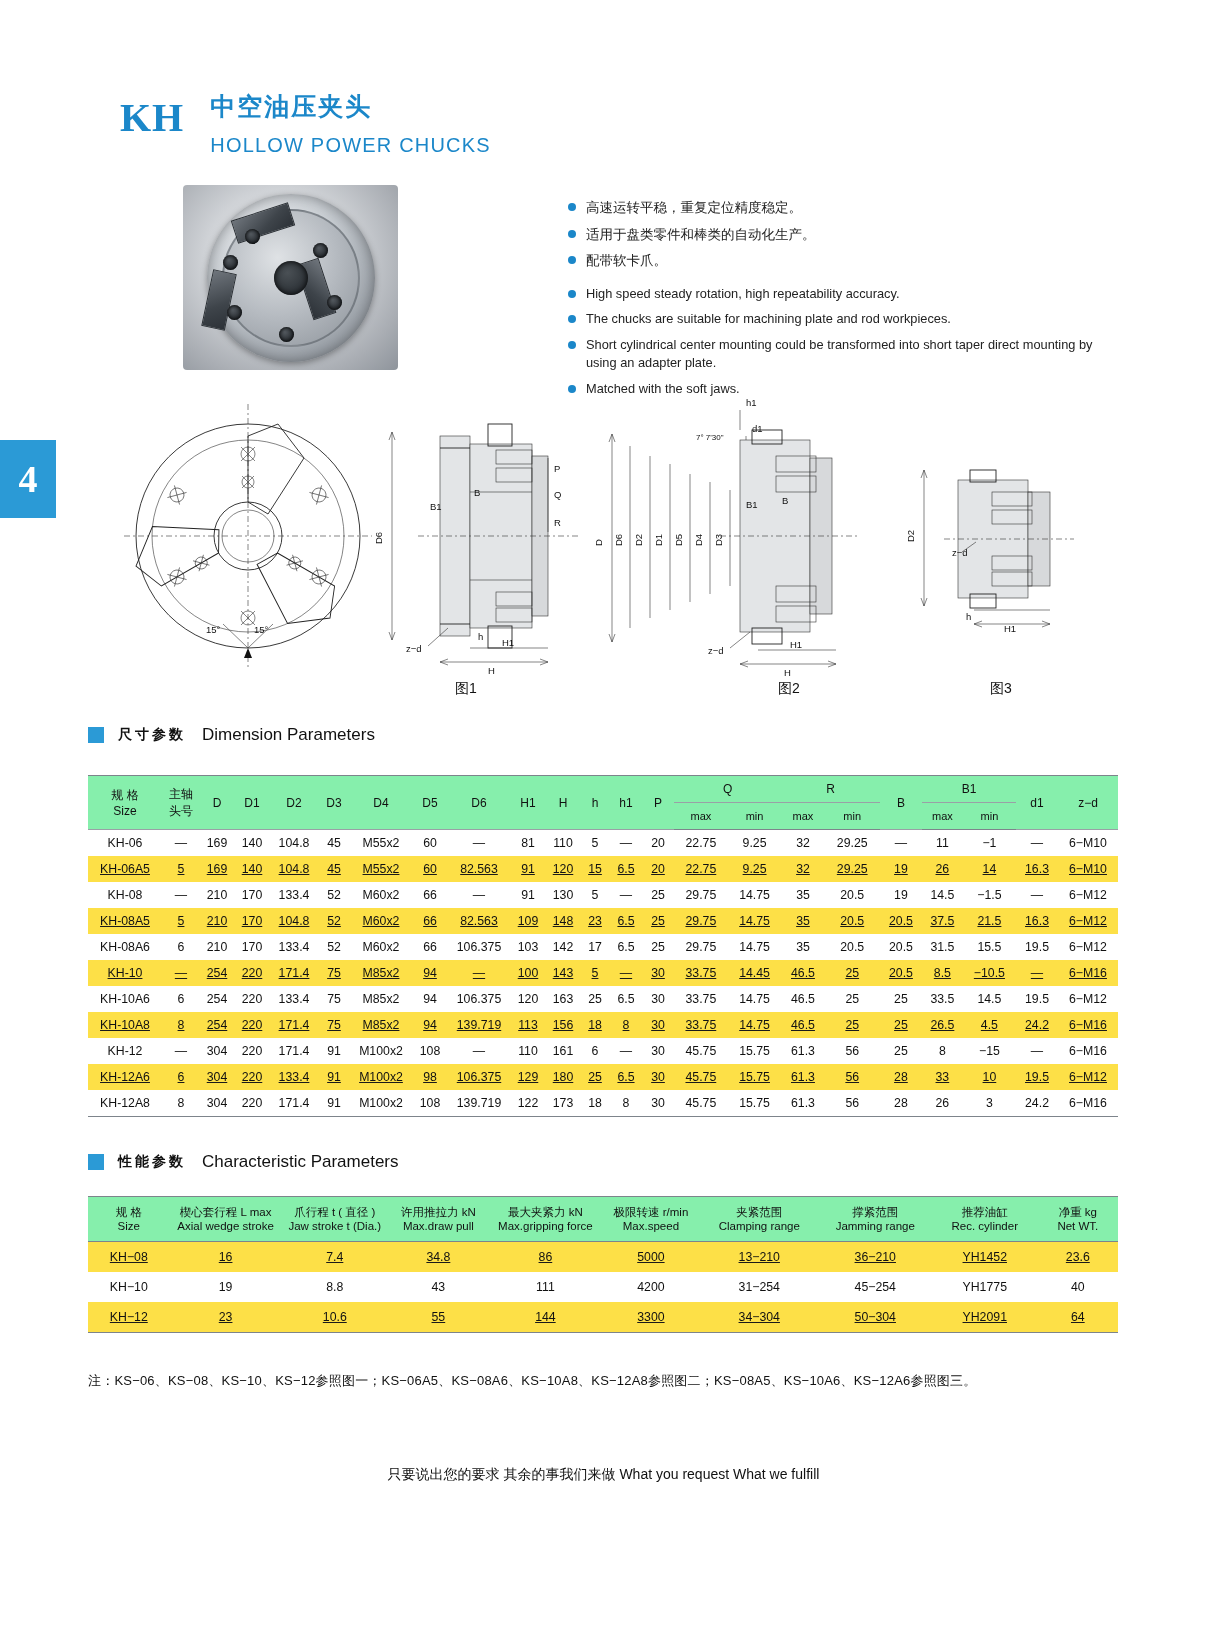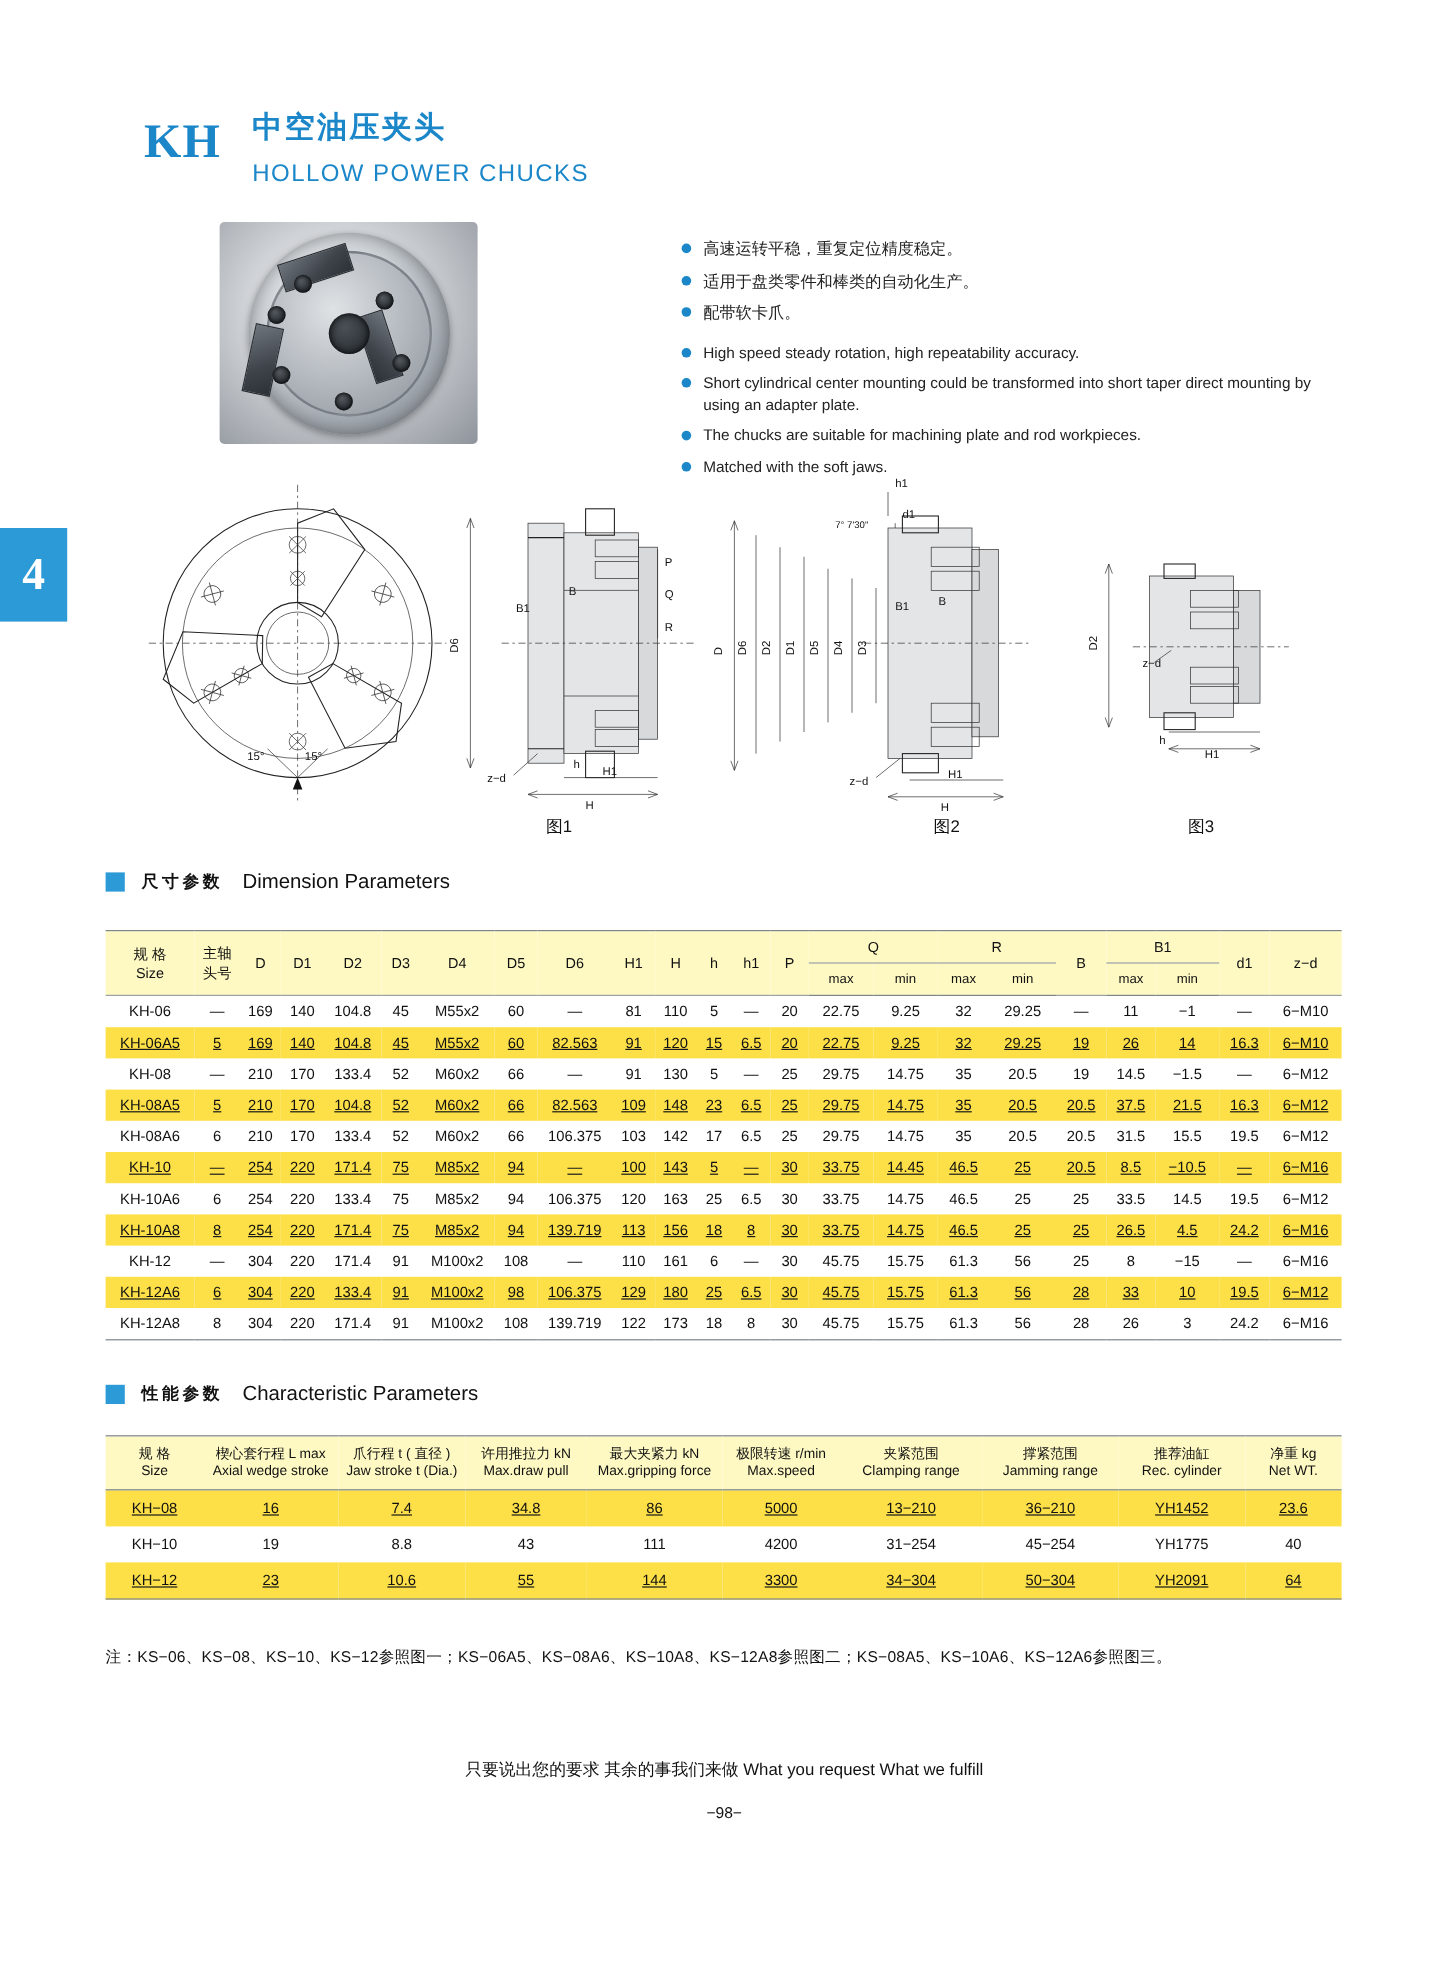--- a/index.html
+++ b/index.html
@@ -102,21 +102,21 @@
   table{border-collapse:collapse;font-size:12px;}
   .dim-table{position:absolute;left:88px;top:775px;width:1030px;}
   .dim-table th,.dim-table td{
     text-align:center;vertical-align:middle;padding:0;height:26px;
     border:none;
     font-size:12.3px;color:#111;
   }
   .dim-table thead th{font-size:12px;font-weight:normal;}
   .dim-table thead tr.h1 th{border-bottom:1px solid #9aa0a6;}
   .dim-table thead tr.h2 th{font-size:11px;}
-  .hdr-band{background:#fef9c3;}
+  .hdr-band{background:#86efac;}
   .row-alt{background:#fde047;text-decoration:underline;}
   .rule-top{border-top:1.2px solid #7d848b !important;}
   .rule-bot{border-bottom:1.2px solid #7d848b !important;}
   .sub-l{border-left:1px solid #b9bec3;}
   .sub-r{border-right:1px solid #b9bec3;}
 
   .char-table{position:absolute;left:88px;top:1196px;width:1030px;}
   .char-table th,.char-table td{
     text-align:center;vertical-align:middle;height:26px;font-size:12.3px;color:#111;
     border:none;
@@ -157,22 +157,22 @@
     <div class="hole" style="left:44px;top:120px;"></div>
     <div class="hole" style="left:40px;top:70px;"></div>
   </div>
 
   <div class="bullets">
     <div class="bullet cn">高速运转平稳，重复定位精度稳定。</div>
     <div class="bullet cn">适用于盘类零件和棒类的自动化生产。</div>
     <div class="bullet cn">配带软卡爪。</div>
     <div class="gap"></div>
     <div class="bullet en">High speed steady rotation, high repeatability accuracy.</div>
+    <div class="bullet en">The chucks are suitable for machining plate and rod workpieces.</div>
     <div class="bullet en">Short cylindrical center mounting could be transformed into short taper direct mounting by using an adapter plate.</div>
-    <div class="bullet en">The chucks are suitable for machining plate and rod workpieces.</div>
     <div class="bullet en">Matched with the soft jaws.</div>
   </div>
 
   <div class="drawings">
 
     <svg width="250" height="290" style="position:absolute;left:18px;top:6px;">
       <circle class="ln" cx="120" cy="140" r="112"></circle>
       <circle class="ln-thin" cx="120" cy="140" r="96"></circle>
       <circle class="ln" cx="120" cy="140" r="34"></circle>
       <circle class="ln-thin" cx="120" cy="140" r="26"></circle>
@@ -737,15 +737,14 @@
           <td style="height: 28px;">50−304</td>
           <td style="height: 28px;">YH2091</td>
           <td style="height: 28px;">64</td>
         </tr>
       </tbody>
   </table>
 
   <div class="note">注：KS−06、KS−08、KS−10、KS−12参照图一；KS−06A5、KS−08A6、KS−10A8、KS−12A8参照图二；KS−08A5、KS−10A6、KS−12A6参照图三。</div>
 
   <div class="footer-cn">只要说出您的要求   其余的事我们来做    What you request  What we fulfill</div>
-  <div class="footer-pg">−98−</div>
 
 </div>
 
 </body></html>

